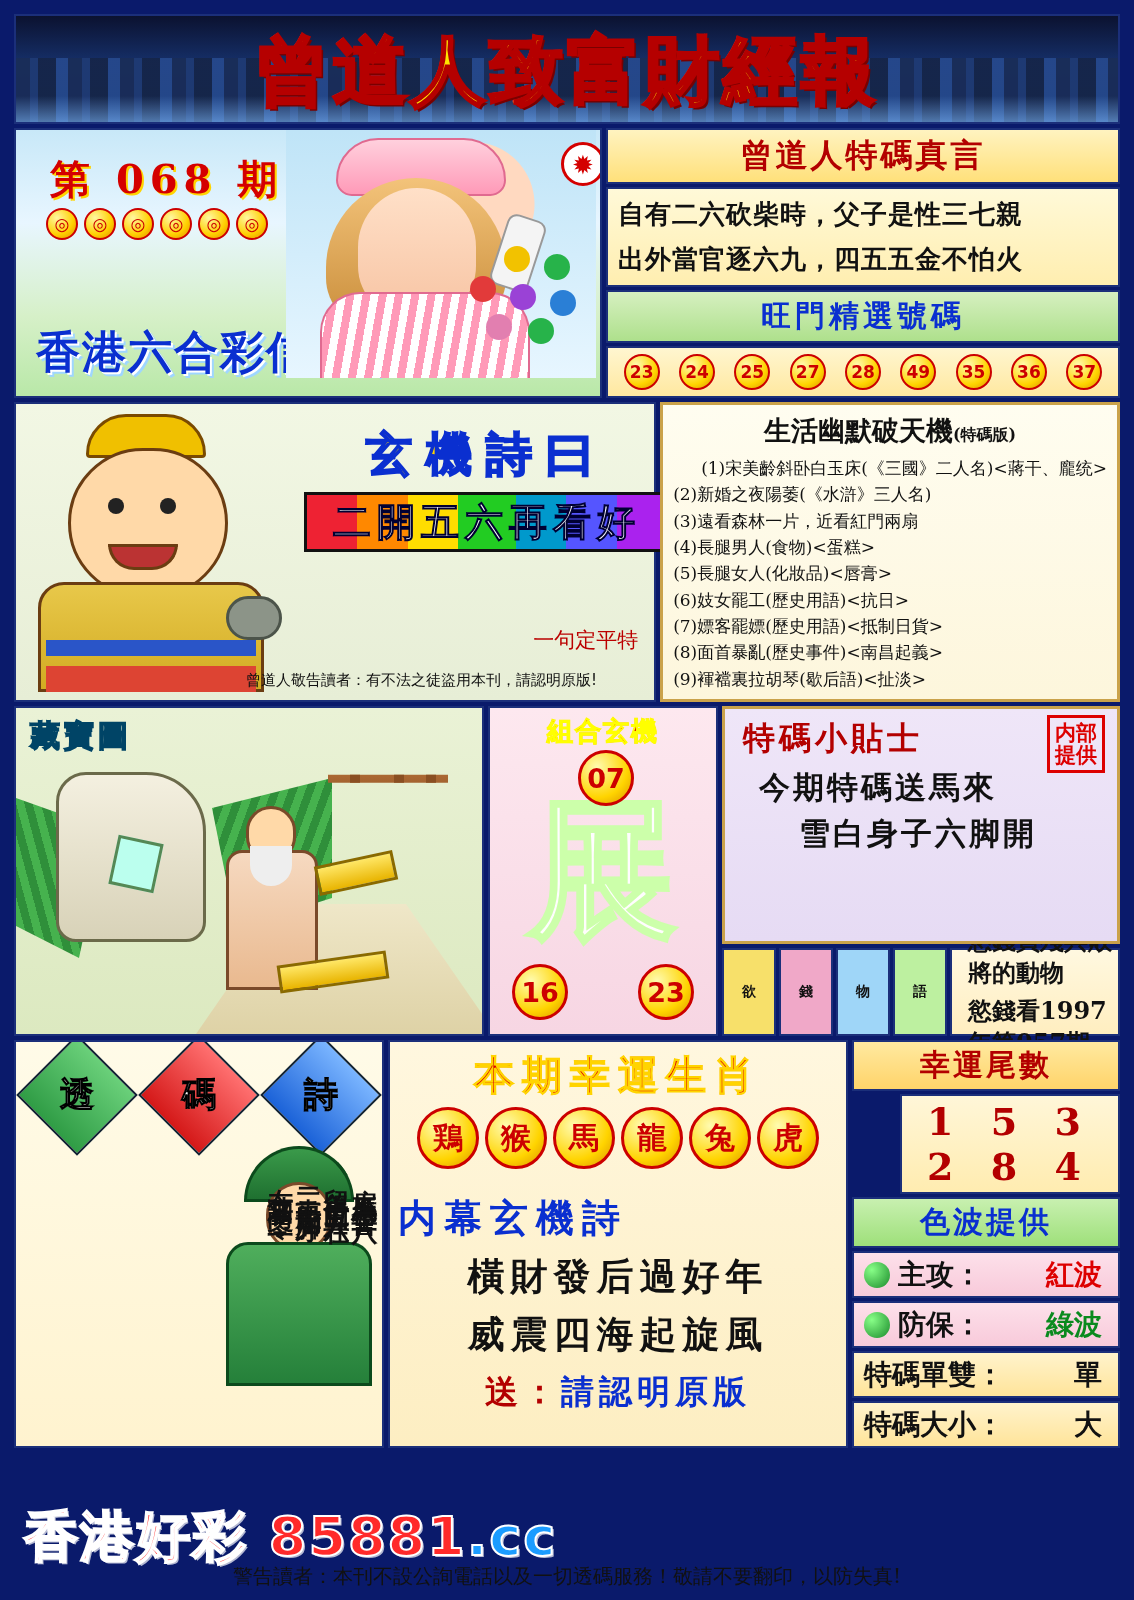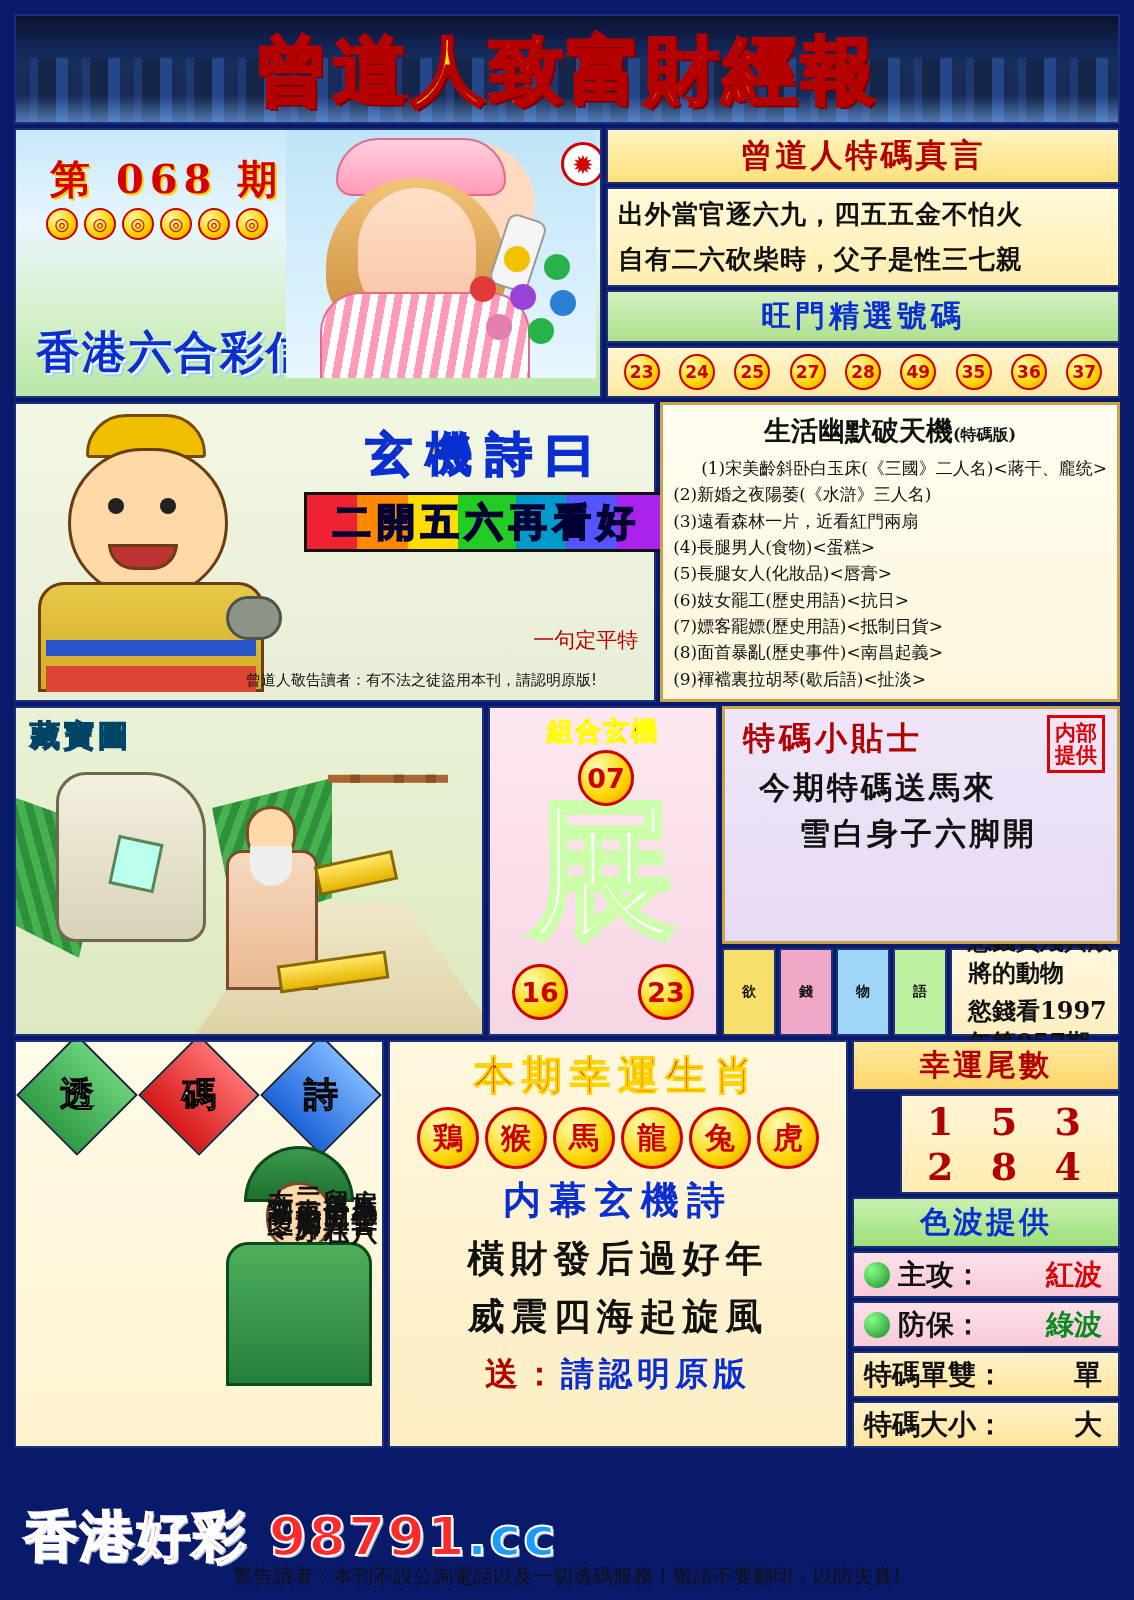--- a/index.html
+++ b/index.html
@@ -160,21 +160,21 @@
     position:absolute; left:300px; top:20px; width:340px; text-align:center;
     font-family:"DejaVu Serif","Liberation Serif",serif; font-size:46px; font-weight:bold;
     color:#ffd400; -webkit-text-stroke:2px #0a2fd0; letter-spacing:14px;
   }
   .poem-bar {
     position:absolute; left:288px; top:88px; width:366px; height:60px;
     background:linear-gradient(to right,#e23 0 14%,#f80 14% 28%,#fd0 28% 42%,#2c2 42% 58%,#09c 58% 72%,#55f 72% 86%,#a2e 86% 100%);
     border:3px solid #111; display:flex;align-items:center;justify-content:center;
   }
   .poem-bar span {
-    font-family:"DejaVu Serif","Liberation Serif",serif; font-size:38px; font-weight:bold;
+    font-family:"DejaVu Serif","Liberation Serif",serif; font-size:38px; font-weight:normal;
     color:#ffffff; -webkit-text-stroke:2px #003; letter-spacing:6px;
   }
   .poem-sub {
     position:absolute; right:16px; bottom:46px;
     font-family:"DejaVu Serif","Liberation Serif",serif; font-size:21px; color:#b00;
   }
   .poem-warn {
     position:absolute; left:230px; bottom:10px;
     font-size:15px; color:#111;
   }
@@ -306,22 +306,22 @@
     font-size:40px; font-weight:bold; color:#d00; -webkit-text-stroke:1px #ffd400; letter-spacing:8px;
   }
   .zodiac-row { display:flex; justify-content:center; gap:6px; }
   .zball {
     width:62px;height:62px;border-radius:50%;
     background:radial-gradient(circle at 32% 28%,#fffbb0,#ffd400 62%,#d99000);
     border:3px solid #c00; display:flex;align-items:center;justify-content:center;
     font-family:"DejaVu Serif","Liberation Serif",serif; font-size:30px; font-weight:bold; color:#c00;
   }
   .inner-title {
-    text-align:center; font-family:"DejaVu Serif","Liberation Serif",serif;
-    font-size:38px; font-weight:bold; color:#0a2fd0; letter-spacing:8px; margin-top:2px;
+    text-align:left; font-family:"DejaVu Serif","Liberation Serif",serif;
+    font-size:38px; font-weight:bold; color:#0a2fd0; letter-spacing:8px; margin-top:20px;
   }
   .inner-line {
     text-align:center; font-family:"DejaVu Serif","Liberation Serif",serif;
     font-size:37px; font-weight:bold; color:#111; letter-spacing:6px; margin-top:4px;
   }
   .inner-send {
     text-align:center; font-family:"DejaVu Serif","Liberation Serif",serif;
     font-size:33px; font-weight:bold; color:#b30000; letter-spacing:5px; margin-top:6px;
   }
   .inner-send b { color:#0a2fd0; }
@@ -404,22 +404,22 @@
           <i style="left:16px;top:68px;background:#e27fb0;"></i>
           <i style="left:58px;top:72px;background:#27b34a;"></i>
         </div>
       </div>
       <div class="logo-circle">✹</div>
     </div>
 
     <div class="temabox">
       <div class="tema-title">曾道人特碼真言</div>
       <div class="tema-lines">
+        <div>自有二六砍柴時，父子是性三七親</div>
         <div>出外當官逐六九，四五五金不怕火</div>
-        <div>自有二六砍柴時，父子是性三七親</div>
       </div>
       <div class="hot-title">旺門精選號碼</div>
       <div class="hot-nums">
         <div class="b">23</div>
         <div class="b">24</div>
         <div class="b">25</div>
         <div class="b">27</div>
         <div class="b">28</div>
         <div class="b">49</div>
         <div class="b">35</div>
@@ -587,18 +587,18 @@
       <div class="rc-row yellow">
         <span>特碼大小：</span>
         <span class="val">大</span>
       </div>
     </div>
   </div>
 
   <div class="footer">
     <div class="watermark">
       <span>香港好彩</span>
-      <span>98791</span><span class="cc">.cc</span>
+      <span>85881</span><span class="cc">.cc</span>
     </div>
     <div class="foot-warn">警告讀者：本刊不設公詢電話以及一切透碼服務！敬請不要翻印，以防失真!</div>
   </div>
 
 </div>
 
 </body></html>

